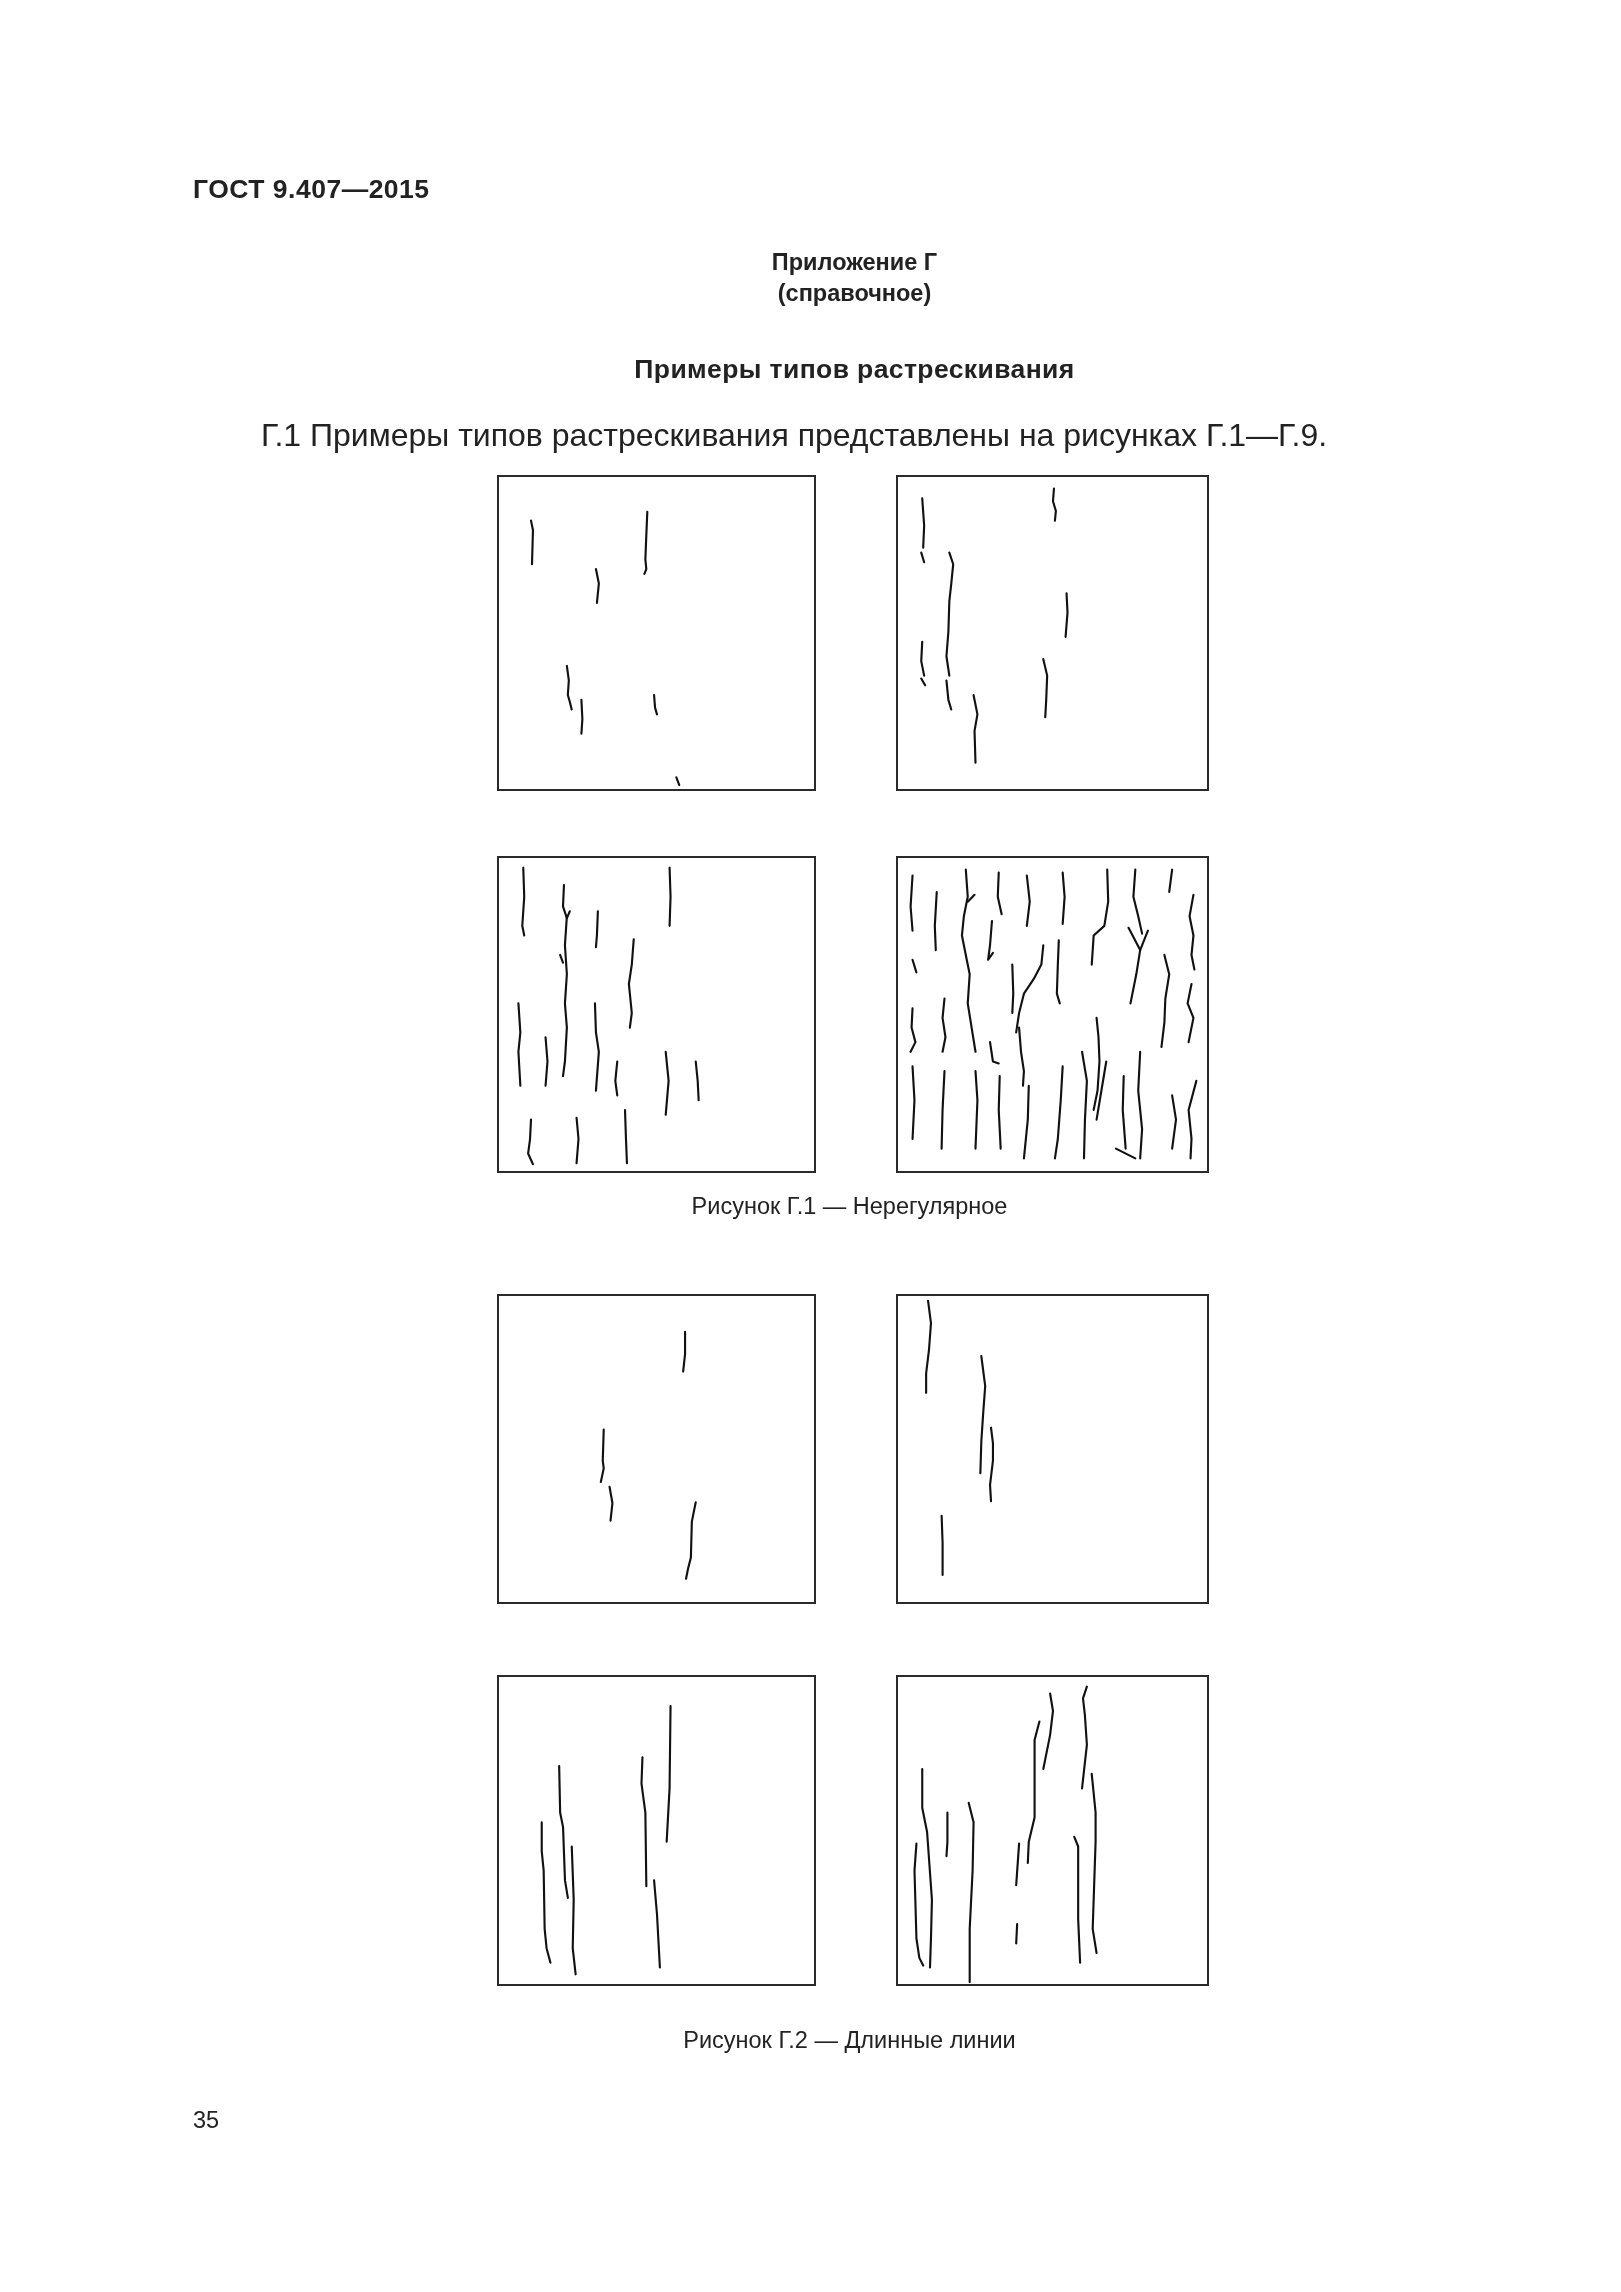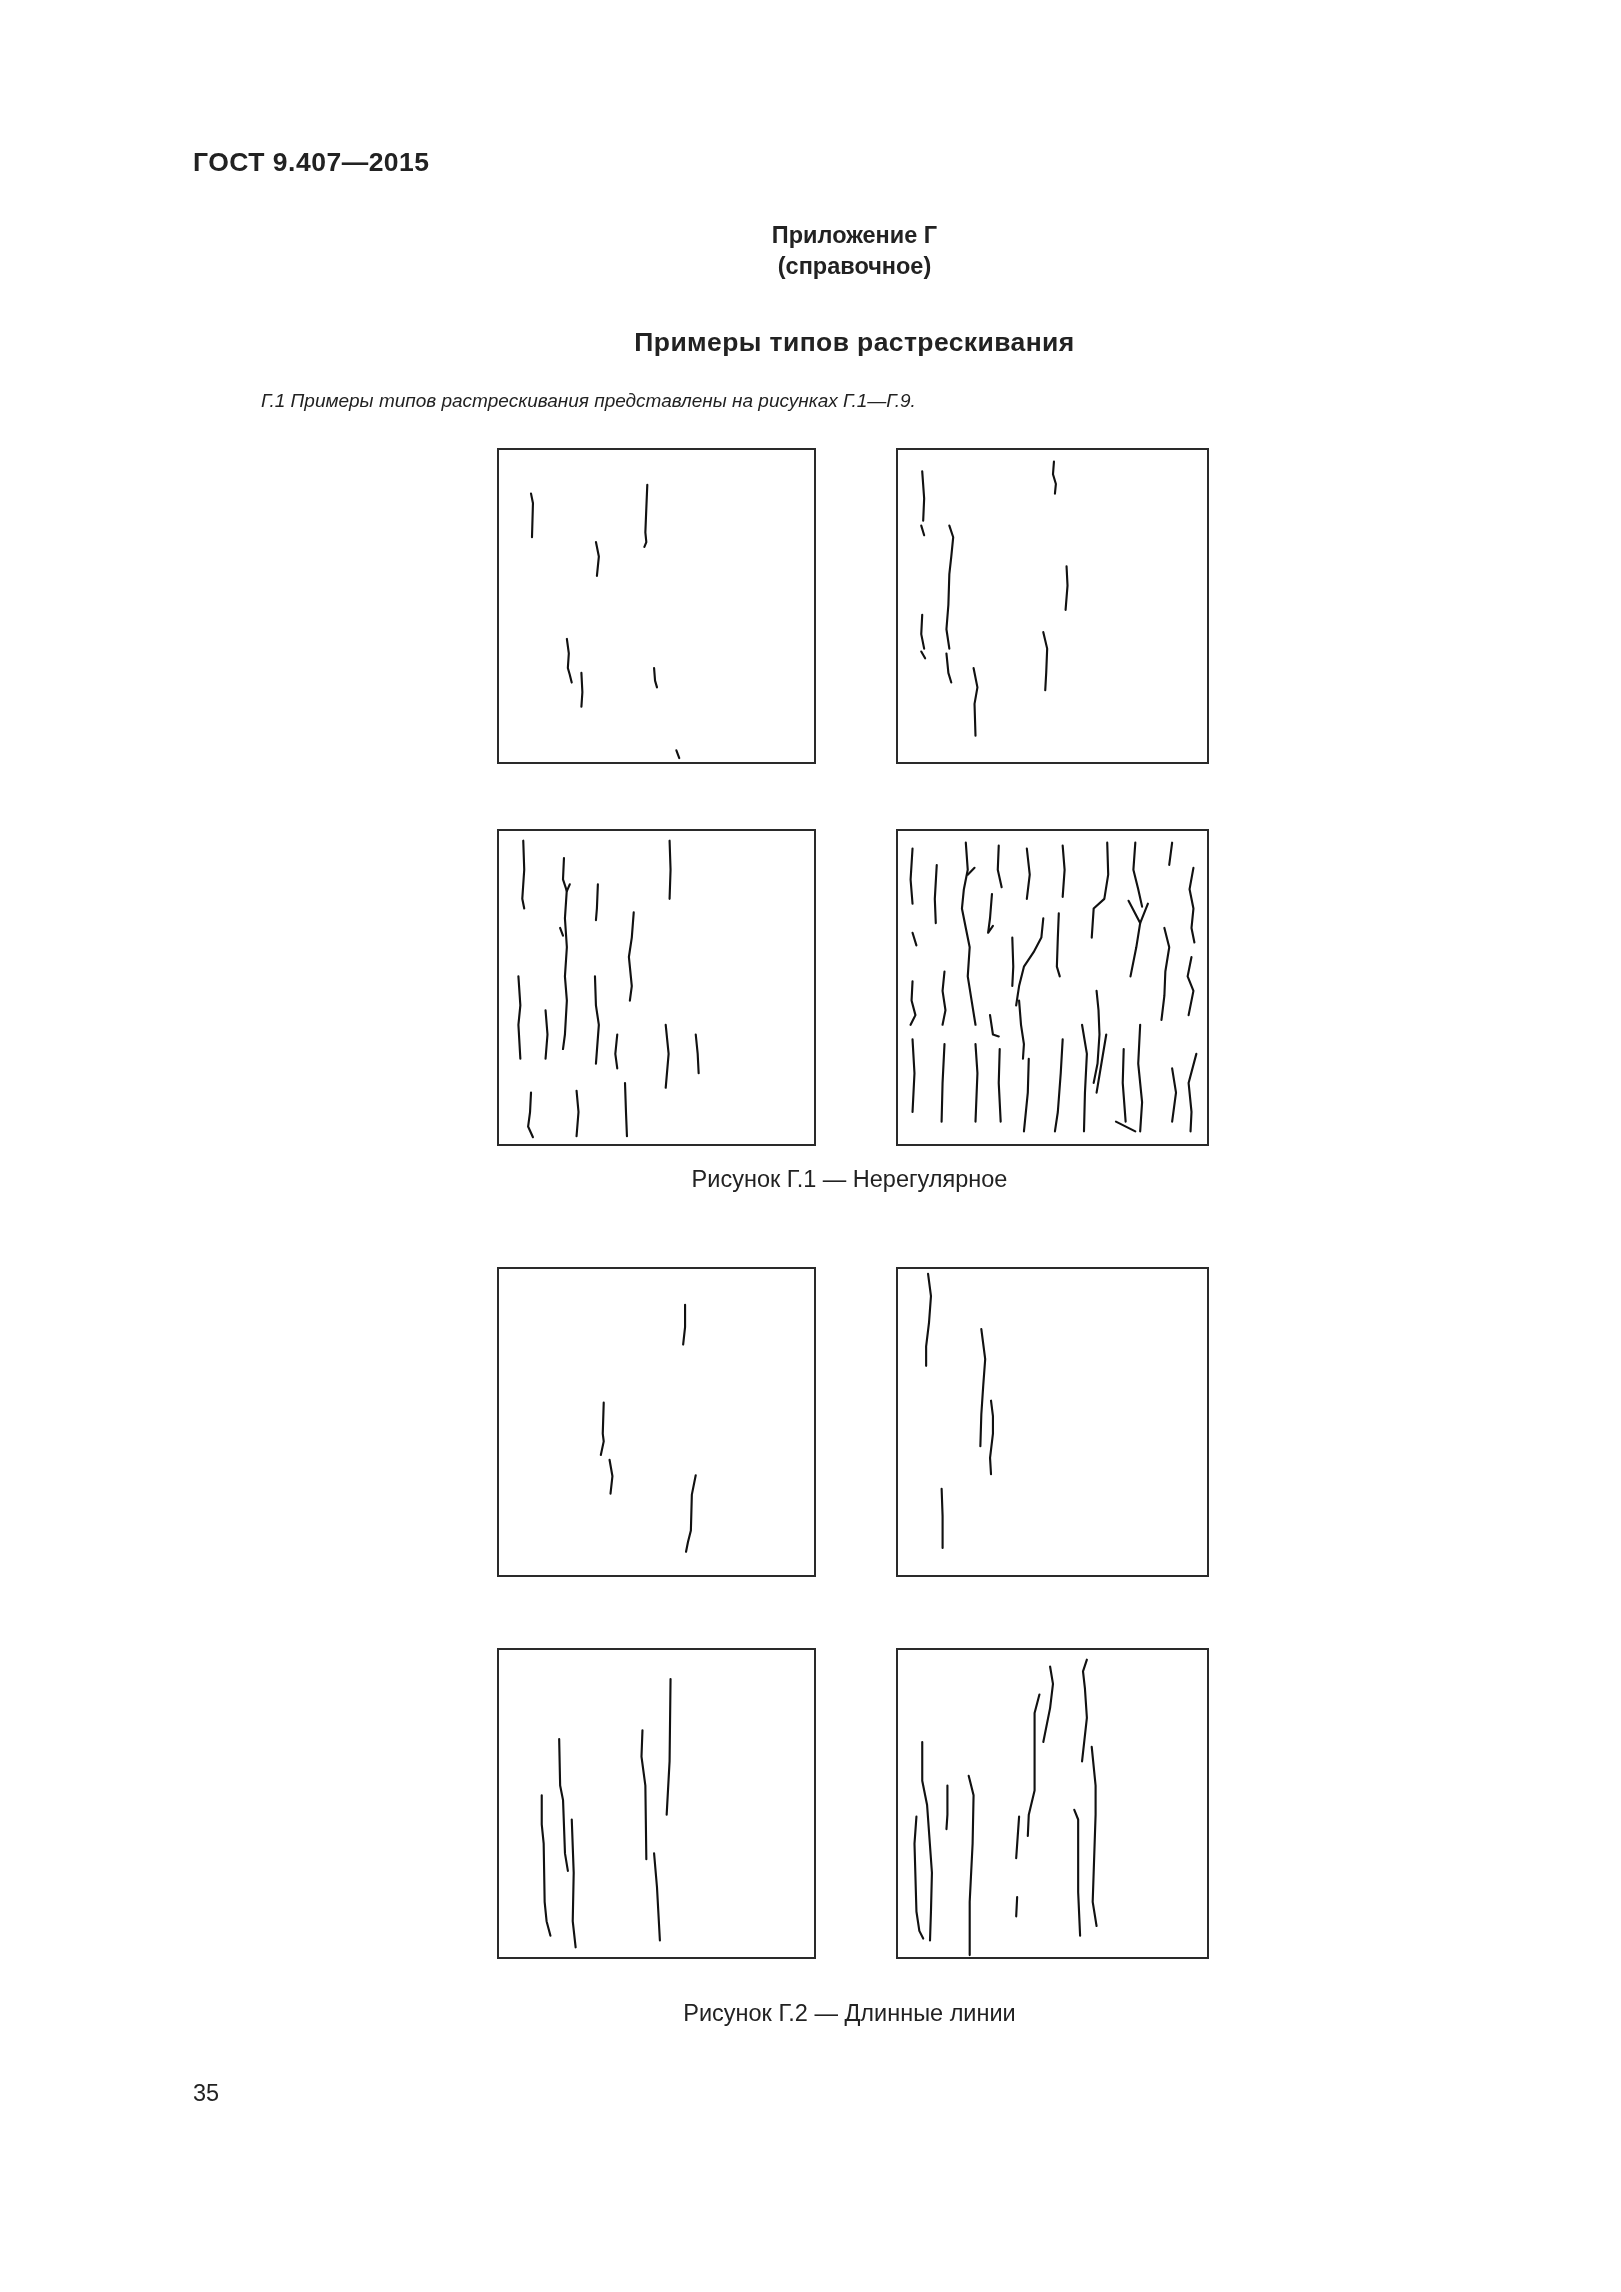--- a/index.html
+++ b/index.html
@@ -1,24 +1,24 @@
 <!DOCTYPE html>
 <html><head>
 <meta charset="utf-8">
 <style>
   html, body { margin: 0; padding: 0; background: #ffffff; }
   body { width: 1621px; height: 2293px; position: relative; overflow: hidden;
          font-family: "Liberation Sans", sans-serif; color: #222222; }
-  .abs { position: absolute; }
+  .abs { position: absolute; margin-top: 27px; }
   .header-code { left: 193px; top: 147px; font-size: 26.5px; font-weight: bold; letter-spacing: 0.5px; }
   .center-block { left: 0; width: 1621px; text-align: center; }
   .appendix-title { top: 222px; font-size: 23.5px; font-weight: bold; left: 44px; }
   .appendix-type { top: 253px; font-size: 23.5px; font-weight: bold; left: 44px; }
   .section-title { top: 327px; font-size: 26.5px; font-weight: bold; letter-spacing: 0.4px; left: 44px; }
-  .para { left: 261px; top: 390px; font-size: 19px; font-style: italic; }
+  .para { left: 261px; top: 390px; font-size: 32px; }
   .fig-box { border: 2.9px solid #2a2a2a; box-sizing: border-box; background: #fff; }
   .fig-box svg { width: 100%; height: 100%; display: block; }
   .fig-box svg path { fill: none; stroke: #111; stroke-width: 2.2; stroke-linecap: round; stroke-linejoin: round; }
   .caption { font-size: 23.5px; left: 39px; }
   .page-num { left: 193px; top: 2080px; font-size: 23.5px; }
 </style>
 </head>
 <body>
 
 <div class="abs header-code">ГОСТ 9.407—2015</div>

